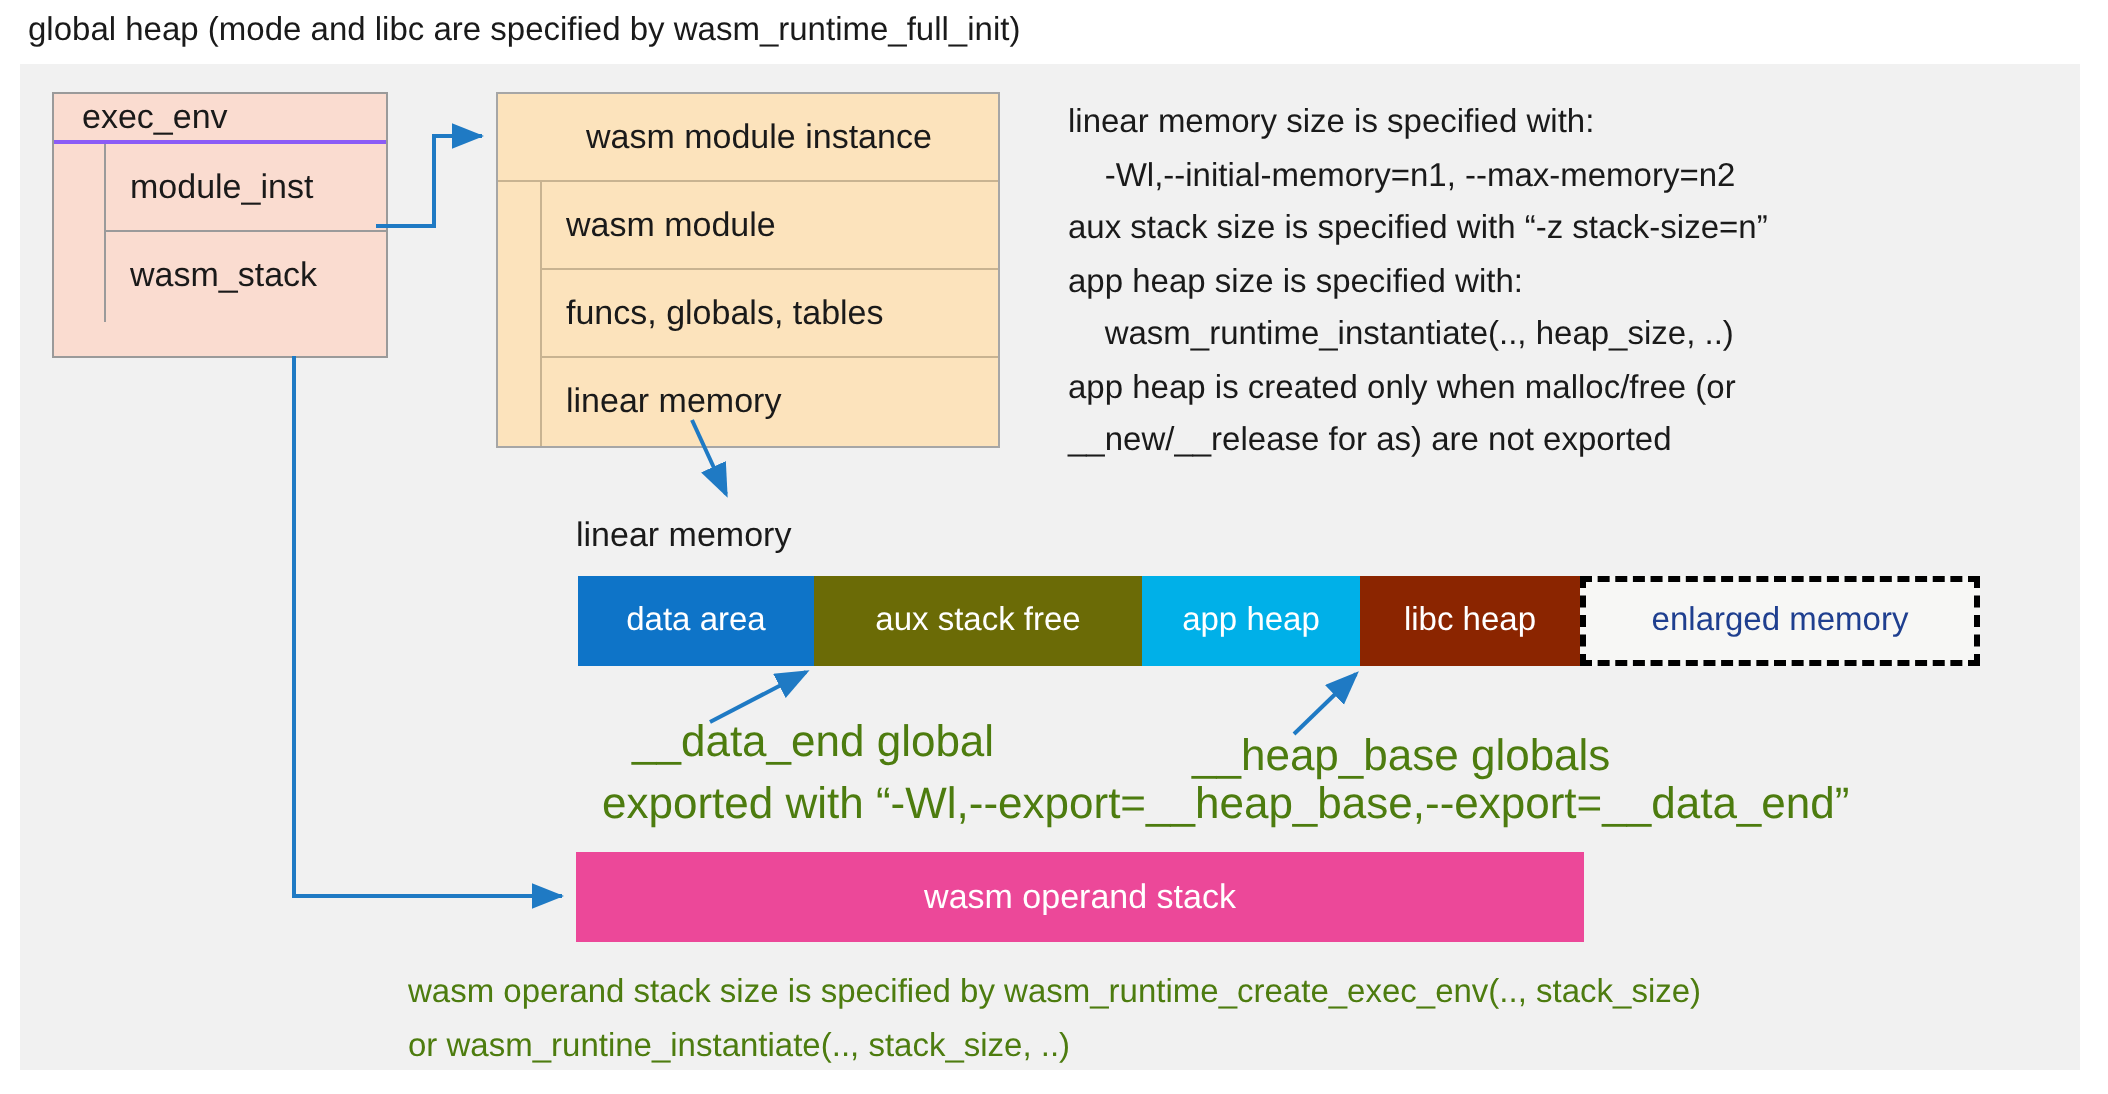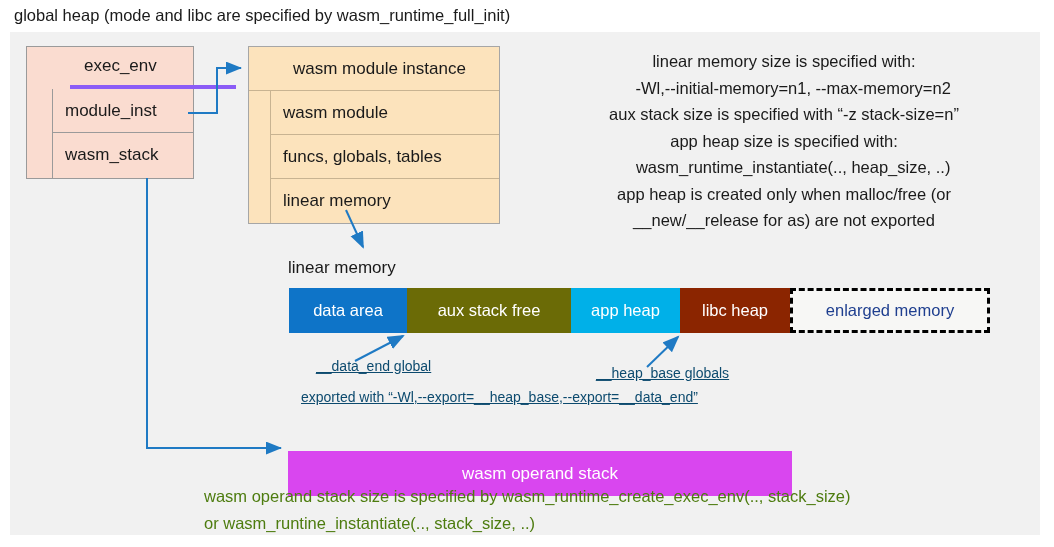--- a/index.html
+++ b/index.html
@@ -84,21 +84,21 @@
 
   
   #exec-env {
     left: 26px;
     top: 46px;
     width: 168px;
     height: 133px;
     border: 1px solid #9a9a9a;
     background: #fadcd0;
   }
-  #exec-env .hdr { height: 42px; border-bottom: 4px solid #8b5cf6; margin-left: 43px; }
+  #exec-env .hdr { height: 25px; border-bottom: 2px solid #8b5cf6; }
   #exec-env .body { height: 89px; }
   #exec-env .gutter { width: 26px; border-right: 1px solid #9a9a9a; }
   #exec-env .rows { }
   #exec-env .row { height: 44px; }
   #exec-env .row.first { border-bottom: 1px solid #9a9a9a; height: 44px; }
 
   
   #wasm-module-instance {
     left: 248px;
     top: 46px;
@@ -116,21 +116,20 @@
   
   .info-text {
     position: absolute;
     left: 534px;
     top: 48px;
     width: 500px;
     font-size: 16.5px;
     line-height: 26.5px;
     color: #1a1a1a;
     white-space: pre;
-    text-align: center;
   }
 
   
   .lm-label {
     position: absolute;
     left: 288px;
     top: 258px;
     font-size: 17px;
     color: #1a1a1a;
     white-space: nowrap;
@@ -156,37 +155,36 @@
   }
   .mem-seg.enlarged {
     color: #1f3f8f;
     background: #f7f7f5;
     border: 3px dashed #000000;
   }
 
   
   .anno {
     position: absolute;
-    font-size: 14px;
-    color: #0c4a6e;
-    white-space: nowrap;
-    text-decoration: underline;
+    font-size: 22px;
+    color: #4d7c0f;
+    white-space: nowrap;
   }
   #anno-data-end { left: 316px; top: 358px; }
   #anno-heap-base { left: 596px; top: 365px; }
   #anno-exported { left: 301px; top: 389px; }
 
   
   #operand-stack {
     position: absolute;
     left: 288px;
-    top: 451px;
+    top: 426px;
     width: 504px;
     height: 45px;
-    background: #d946ef;
+    background: #ec4899;
     display: flex;
     align-items: center;
     justify-content: center;
     color: #ffffff;
     font-size: 17px;
     white-space: nowrap;
   }
 
   
   #bottom-text {

